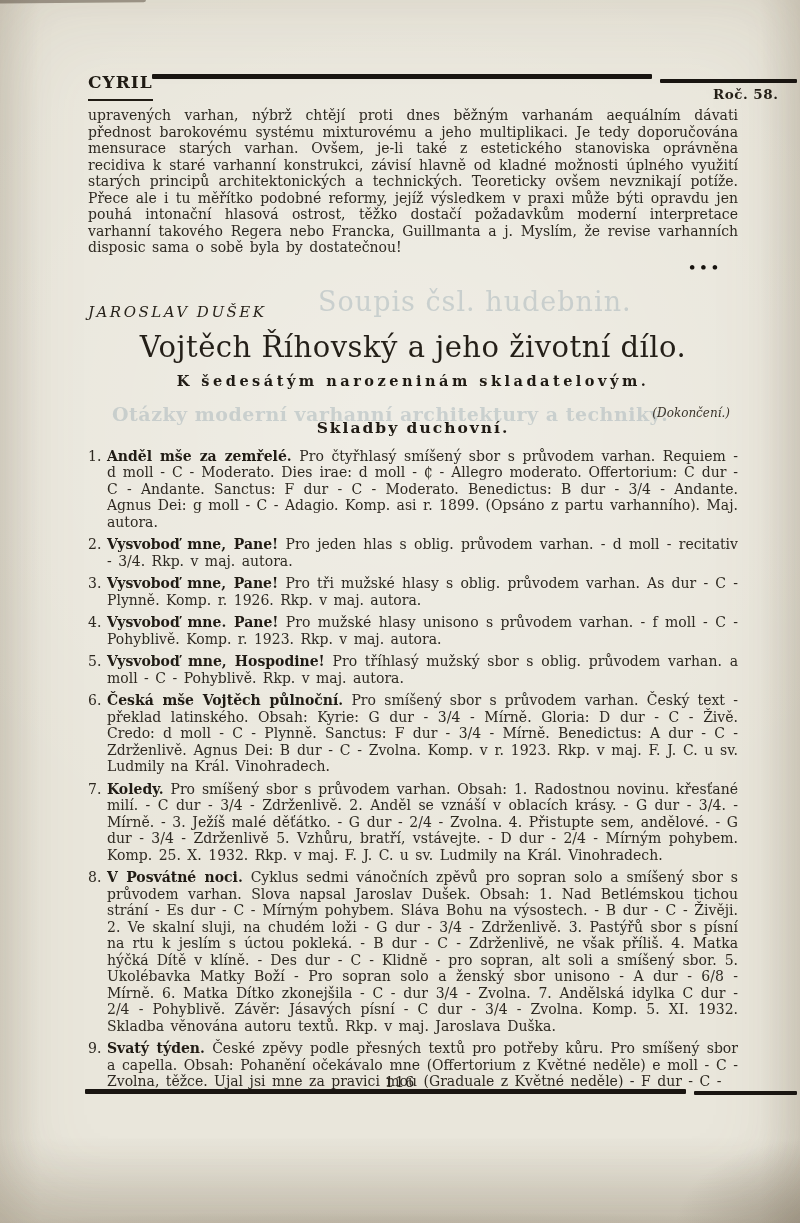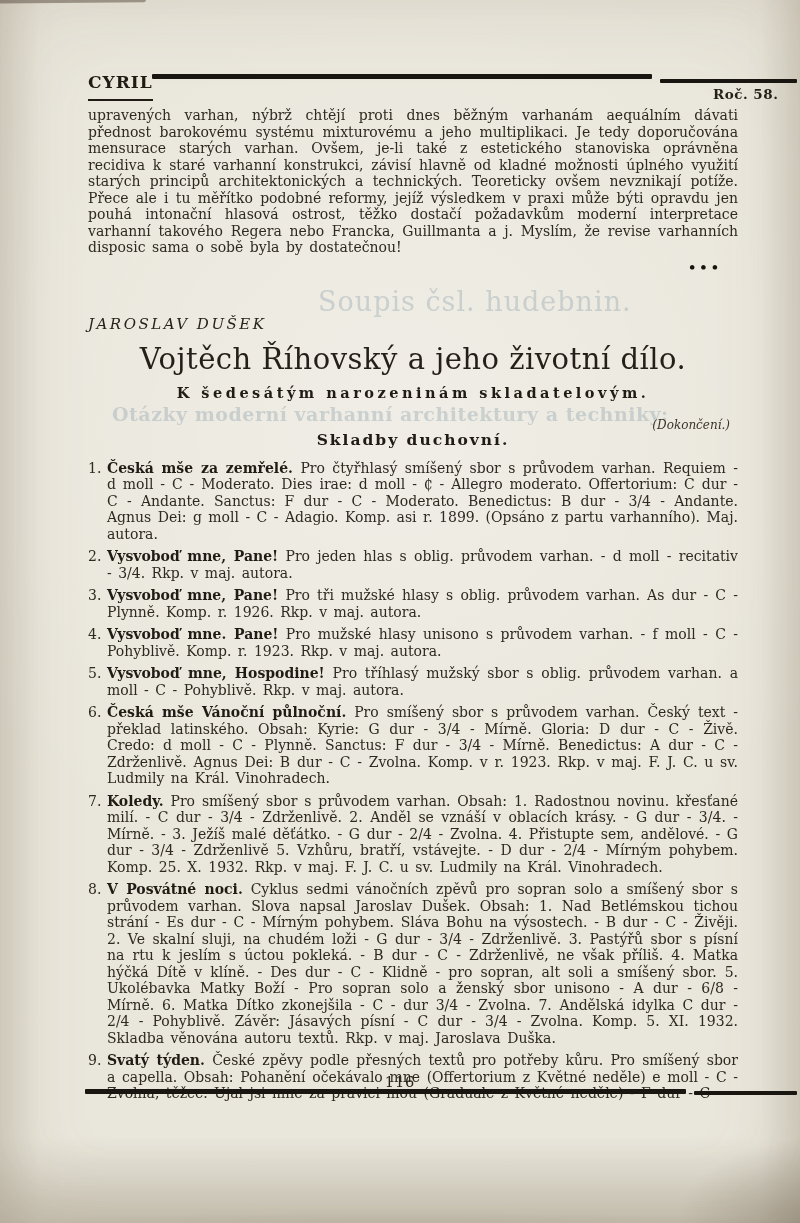--- a/index.html
+++ b/index.html
@@ -29,21 +29,21 @@
 
   
   .ghost{position:absolute;color:#8fa3ad;opacity:.38;filter:blur(.7px);pointer-events:none;white-space:nowrap;}
   .ghost-big{left:318px;top:286px;font-size:27px;letter-spacing:1px;}
   .ghost-line{left:112px;top:403px;font-size:19px;font-weight:bold;letter-spacing:.5px;}
 
   
   .content{position:absolute;left:88px;top:107px;width:650px;}
   .para{font-size:14px;line-height:16.5px;text-align:justify;word-spacing:2px;}
   .dots{text-align:right;padding-right:16px;font-size:13px;font-weight:bold;letter-spacing:3px;margin-top:4px;color:#17130e;}
-  .author{margin-top:40px;font-style:italic;font-size:15px;letter-spacing:2.5px;color:#27221a;}
+  .author{margin-top:28px;font-style:italic;font-size:15px;letter-spacing:2.5px;color:#27221a;}
   .title{margin-top:9px;text-align:center;font-size:29px;color:#241f18;letter-spacing:.5px;}
   .subtitle{margin-top:8px;text-align:center;font-size:14.5px;font-weight:bold;letter-spacing:3.5px;color:#201b14;}
   .dokon{text-align:right;font-style:italic;font-size:12px;margin-top:17px;padding-right:8px;color:#39332a;}
   .heading{text-align:center;font-size:15.5px;font-weight:bold;letter-spacing:2px;margin-top:-2px;color:#201b14;}
   .worklist{margin-top:11px;}
   .item{position:relative;padding-left:19px;text-align:justify;font-size:14px;line-height:16.5px;word-spacing:2px;margin-bottom:6px;}
   .item .num{position:absolute;left:0;top:0;}
   .item .ttl{font-weight:bold;color:#201b14;}
 
   
@@ -75,21 +75,21 @@
     <div class="author">JAROSLAV DUŠEK</div>
     <div class="title">Vojtěch Říhovský a jeho životní dílo.</div>
     <div class="subtitle">K šedesátým narozeninám skladatelovým.</div>
     <div class="dokon">(Dokončení.)</div>
     <div class="heading">Skladby duchovní.</div>
 
     <div class="worklist">
 
       <div class="item">
         <span class="num">1.</span>
-        <span class="ttl">Česká mše za zemřelé.</span>
+        <span class="ttl">Anděl mše za zemřelé.</span>
         <span class="txt">Pro čtyřhlasý smíšený sbor s průvodem varhan. Requiem - d moll - C - Moderato. Dies irae: d moll - ₵ - Allegro moderato. Offertorium: C dur - C - Andante. Sanctus: F dur - C - Moderato. Benedictus: B dur - 3/4 - Andante. Agnus Dei: g moll - C - Adagio. Komp. asi r. 1899. (Opsáno z partu varhanního). Maj. autora.</span>
       </div>
 
       <div class="item">
         <span class="num">2.</span>
         <span class="ttl">Vysvoboď mne, Pane!</span>
         <span class="txt">Pro jeden hlas s oblig. průvodem varhan. - d moll - recitativ - 3/4. Rkp. v maj. autora.</span>
       </div>
 
       <div class="item">
@@ -105,21 +105,21 @@
       </div>
 
       <div class="item">
         <span class="num">5.</span>
         <span class="ttl">Vysvoboď mne, Hospodine!</span>
         <span class="txt">Pro tříhlasý mužský sbor s oblig. průvodem varhan. a moll - C - Pohyblivě. Rkp. v maj. autora.</span>
       </div>
 
       <div class="item">
         <span class="num">6.</span>
-        <span class="ttl">Česká mše Vánoční půlnoční.</span>
+        <span class="ttl">Česká mše Vojtěch půlnoční.</span>
         <span class="txt">Pro smíšený sbor s průvodem varhan. Český text - překlad latinského. Obsah: Kyrie: G dur - 3/4 - Mírně. Gloria: D dur - C - Živě. Credo: d moll - C - Plynně. Sanctus: F dur - 3/4 - Mírně. Benedictus: A dur - C - Zdrženlivě. Agnus Dei: B dur - C - Zvolna. Komp. v r. 1923. Rkp. v maj. F. J. C. u sv. Ludmily na Král. Vinohradech.</span>
       </div>
 
       <div class="item">
         <span class="num">7.</span>
         <span class="ttl">Koledy.</span>
         <span class="txt">Pro smíšený sbor s průvodem varhan. Obsah: 1. Radostnou novinu. křesťané milí. - C dur - 3/4 - Zdrženlivě. 2. Anděl se vznáší v oblacích krásy. - G dur - 3/4. - Mírně. - 3. Ježíš malé děťátko. - G dur - 2/4 - Zvolna. 4. Přistupte sem, andělové. - G dur - 3/4 - Zdrženlivě 5. Vzhůru, bratří, vstávejte. - D dur - 2/4 - Mírným pohybem. Komp. 25. X. 1932. Rkp. v maj. F. J. C. u sv. Ludmily na Král. Vinohradech.</span>
       </div>
 
       <div class="item">

